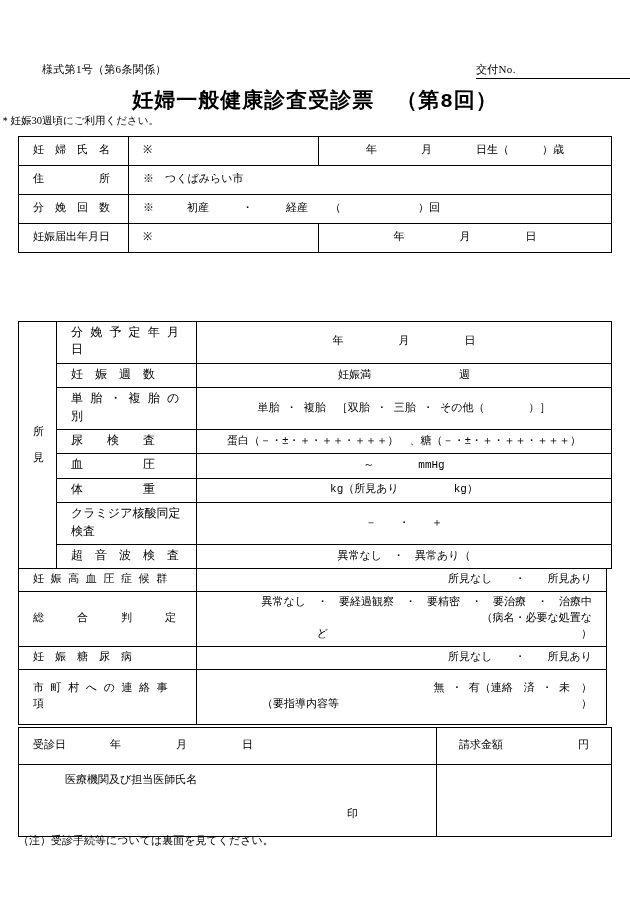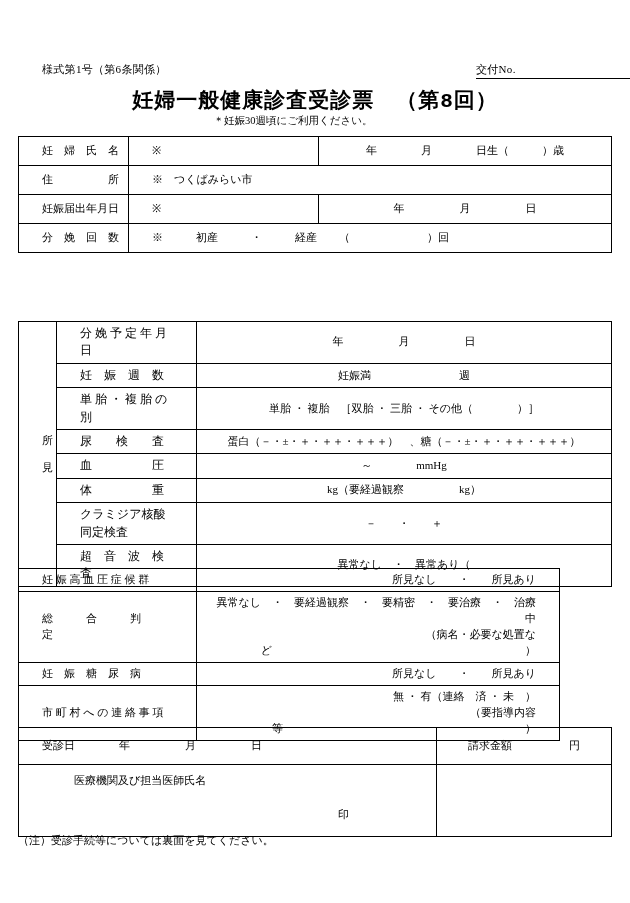--- a/index.html
+++ b/index.html
@@ -55,34 +55,35 @@
     font-size: 21px;
     font-weight: bold;
     letter-spacing: 1px;
     font-family: Liberation Mono, monospace;
   }
   .subtitle {
     position: absolute;
     top: 114px;
     left: 0;
     width: 586px;
-    text-align: center;
+    text-align: left;
     font-size: 10.5px;
   }
 
   table.grid {
     border-collapse: collapse;
     table-layout: fixed;
   }
   table.grid td {
     border: 1px solid #000;
     font-size: 11px;
-    padding: 3px 23px;
+    padding: 3px 14px;
     vertical-align: middle;
     line-height: 1.45;
+    font-family: Liberation Mono, monospace;
   }
 
   
   .block-a {
     position: absolute;
     top: 136px;
     left: 18px;
     width: 594px;
   }
   .block-a table { width: 100%; }
@@ -127,21 +128,21 @@
   }
   .side-text {
     line-height: 2.4;
   }
 
   
   .block-c {
     position: absolute;
     top: 568px;
     left: 18px;
-    width: 542px;
+    width: 589px;
   }
   .block-c table { width: 100%; }
   .block-c td.name { width: 178px; text-align: left; }
   .block-c td.val { text-align: right; padding-left: 10px; }
 
   
   .block-d {
     position: absolute;
     top: 727px;
     left: 18px;
@@ -197,27 +198,27 @@
           <tr>
         <td class="lbl t-left cell-h30">妊　婦　氏　名</td>
         <td class="t-left cell-h30">※</td>
         <td class="t-center cell-h30">年　　　　月　　　　日生（　　　）歳</td>
       </tr>
       <tr>
         <td class="lbl t-left cell-h30">住　　　　　所</td>
         <td class="t-left cell-h30" colspan="2">※　つくばみらい市</td>
       </tr>
       <tr>
+        <td class="lbl t-left cell-h30">分　娩　回　数</td>
+        <td class="t-left cell-h30" colspan="2">※　　　初産　　　・　　　経産　　（　　　　　　　）回</td>
+      </tr>
+      <tr>
         <td class="lbl t-left cell-h30">妊娠届出年月日</td>
         <td class="t-left cell-h30">※</td>
         <td class="t-center cell-h30">年　　　　　月　　　　　日</td>
-      </tr>
-      <tr>
-        <td class="lbl t-left cell-h30">分　娩　回　数</td>
-        <td class="t-left cell-h30" colspan="2">※　　　初産　　　・　　　経産　　（　　　　　　　）回</td>
       </tr>
     </tbody>
       </table>
   </div>
 
   <div class="block-b">
     <table class="grid">
       <colgroup>
         <col style="width:38px">
         <col style="width:140px">
@@ -242,21 +243,21 @@
       <tr>
         <td class="name">尿　　検　　査</td>
         <td class="val">蛋白（－・±・＋・＋＋・＋＋＋）　、糖（－・±・＋・＋＋・＋＋＋）</td>
       </tr>
       <tr>
         <td class="name">血　　　　　圧</td>
         <td class="val">～　　　　mmHg</td>
       </tr>
       <tr>
         <td class="name">体　　　　　重</td>
-        <td class="val">kg（要経過観察　　　　　kg）</td>
+        <td class="val">kg（所見あり　　　　　kg）</td>
       </tr>
       <tr>
         <td class="name" style="height:34px">クラミジア核酸同定検査</td>
         <td class="val">－　　・　　＋</td>
       </tr>
       <tr>
         <td class="name">超　音　波　検　査</td>
         <td class="val t-left pad-l10">異常なし　・　異常あり（</td>
       </tr>
     </tbody>

